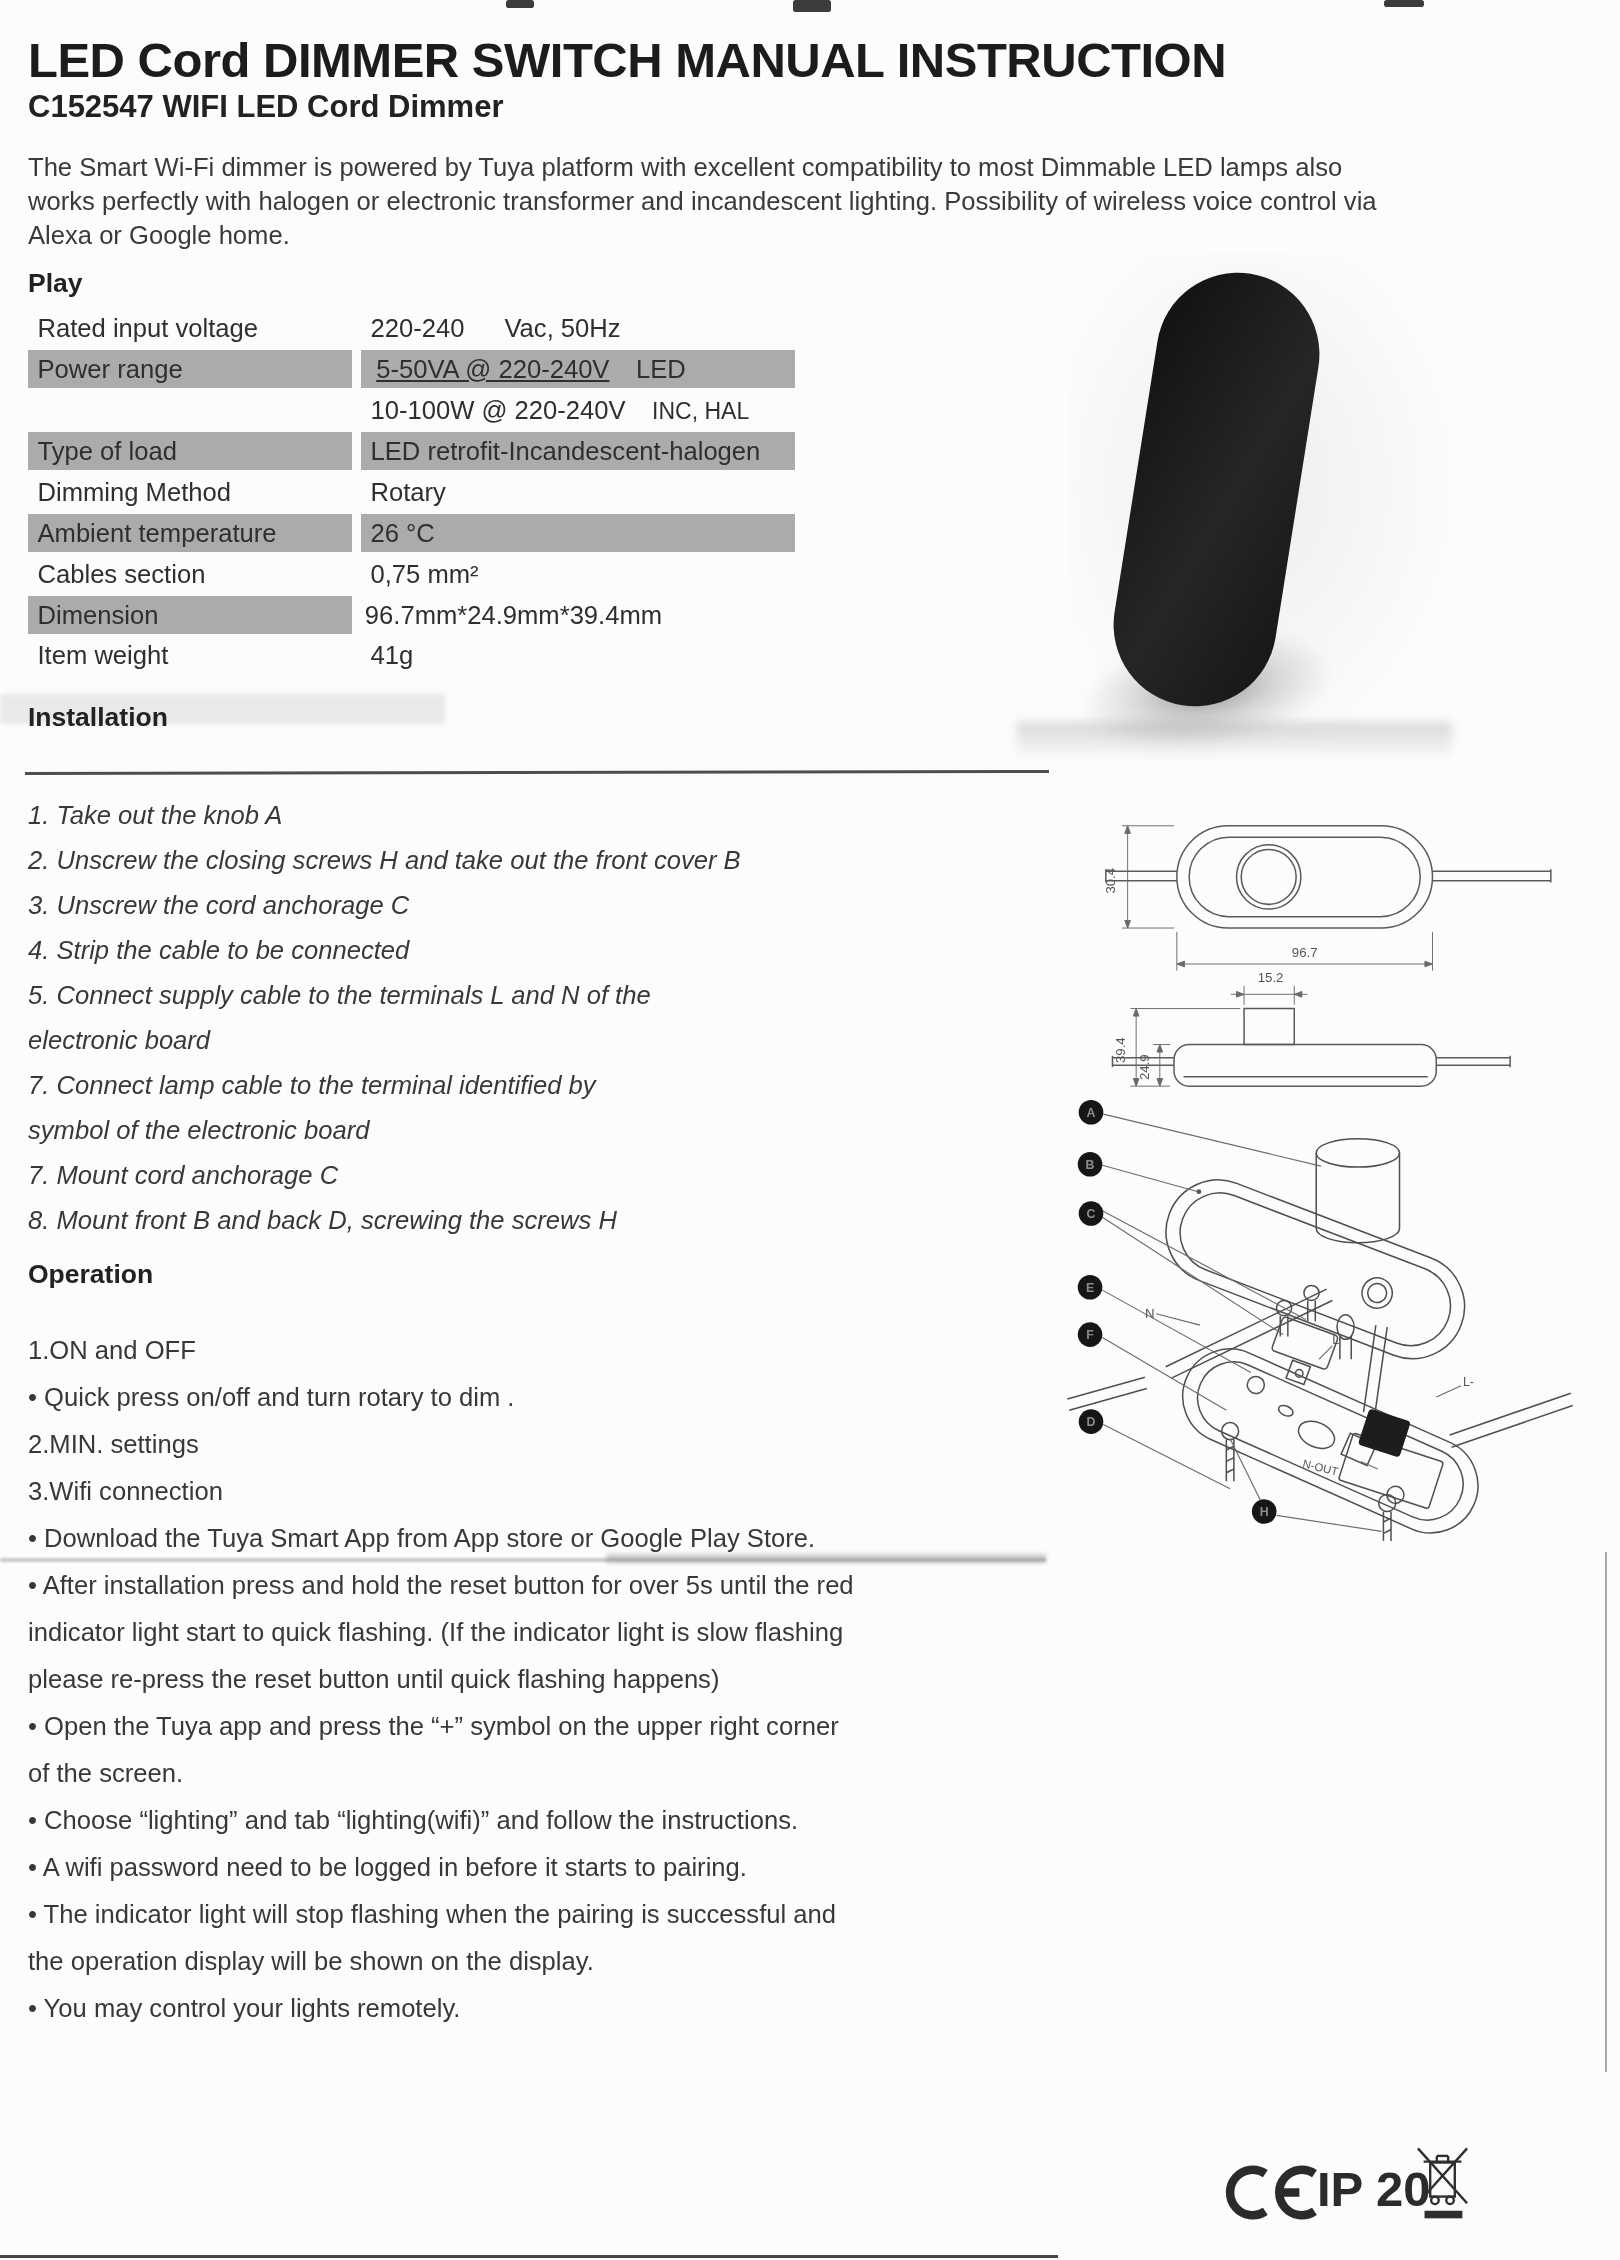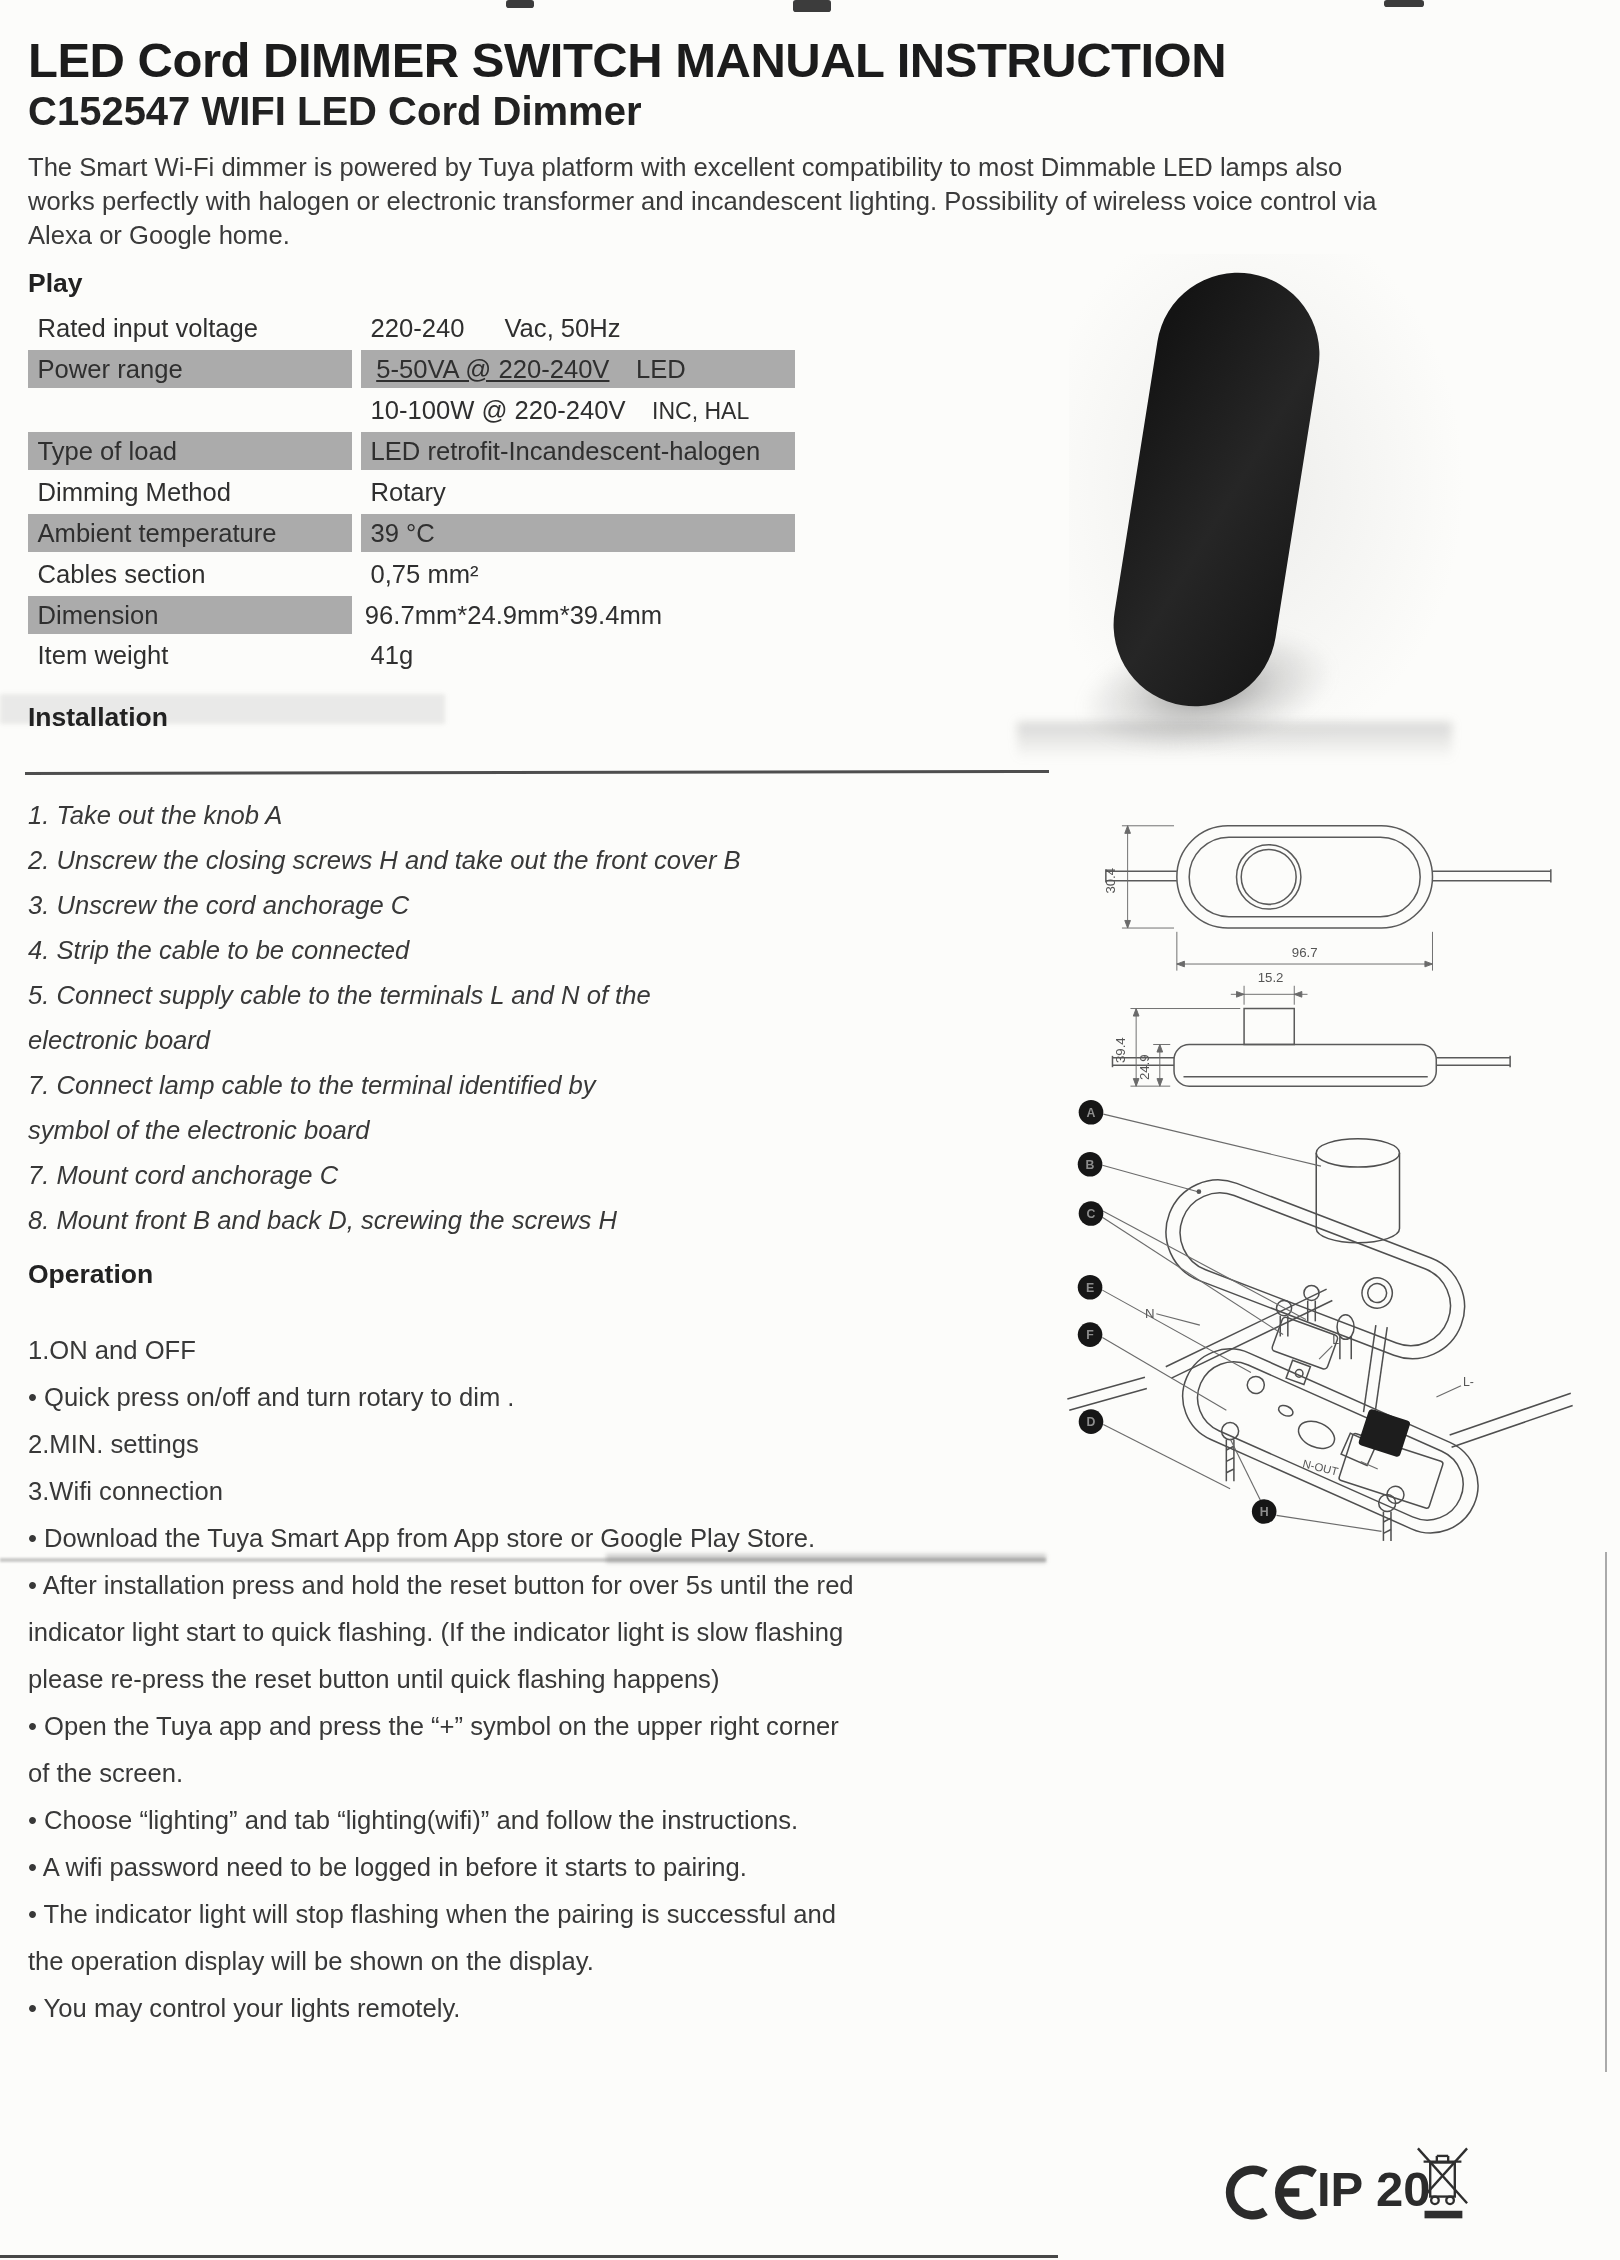--- a/index.html
+++ b/index.html
@@ -3,21 +3,21 @@
 <meta charset="utf-8">
 <style>
   html,body{margin:0;padding:0;background:#9a9a9a;}
   .page{
     position:relative;width:1620px;height:2261px;margin:0 auto;
     background:#fcfcfa;overflow:hidden;
     font-family:"Liberation Sans", sans-serif;color:#383838;
   }
   
   .title{position:absolute;left:28px;top:32px;font-size:49px;font-weight:bold;color:#1c1c1c;letter-spacing:-0.5px;white-space:nowrap;}
-  .subtitle{position:absolute;left:28px;top:89px;font-size:40px;font-weight:bold;color:#222;white-space:nowrap;}
+  .subtitle{position:absolute;left:28px;top:89px;font-size:31px;font-weight:bold;color:#222;white-space:nowrap;}
   .intro{position:absolute;left:28px;top:150px;width:1448px;font-size:25.6px;line-height:34px;white-space:pre-line;color:#3a3a3a;}
   
   .specs-heading{position:absolute;left:28px;top:268px;font-size:26.5px;font-weight:bold;color:#222;}
   .spec-table{position:absolute;left:28px;top:309px;width:785px;}
   .spec-row{display:flex;margin-bottom:2.8px;}
   .spec-label{width:314px;min-height:38px;line-height:38px;font-size:25.6px;padding-left:9.5px;color:#2f2f2f;}
   .spec-value{width:424px;min-height:38px;line-height:38px;font-size:25.6px;padding-left:9.5px;margin-left:9.5px;color:#2f2f2f;white-space:nowrap;}
   .shaded{background:#ababab;}
   .v2{margin-left:26.5px;}
   .v2.small{font-size:23px;}
@@ -91,21 +91,21 @@
     <div class="spec-row">
       <div class="spec-label shaded">Type of load</div>
       <div class="spec-value shaded"><span>LED retrofit-Incandescent-halogen</span><span class="v2"></span></div>
     </div>
     <div class="spec-row">
       <div class="spec-label">Dimming Method</div>
       <div class="spec-value"><span>Rotary</span><span class="v2"></span></div>
     </div>
     <div class="spec-row">
       <div class="spec-label shaded">Ambient temperature</div>
-      <div class="spec-value shaded"><span>39 °C</span><span class="v2"></span></div>
+      <div class="spec-value shaded"><span>26 °C</span><span class="v2"></span></div>
     </div>
     <div class="spec-row">
       <div class="spec-label">Cables section</div>
       <div class="spec-value"><span>0,75 mm²</span><span class="v2"></span></div>
     </div>
     <div class="spec-row">
       <div class="spec-label shaded">Dimension</div>
       <div class="spec-value"><span style="margin-left:-5.7px;">96.7mm*24.9mm*39.4mm</span><span class="v2"></span></div>
     </div>
     <div class="spec-row">

